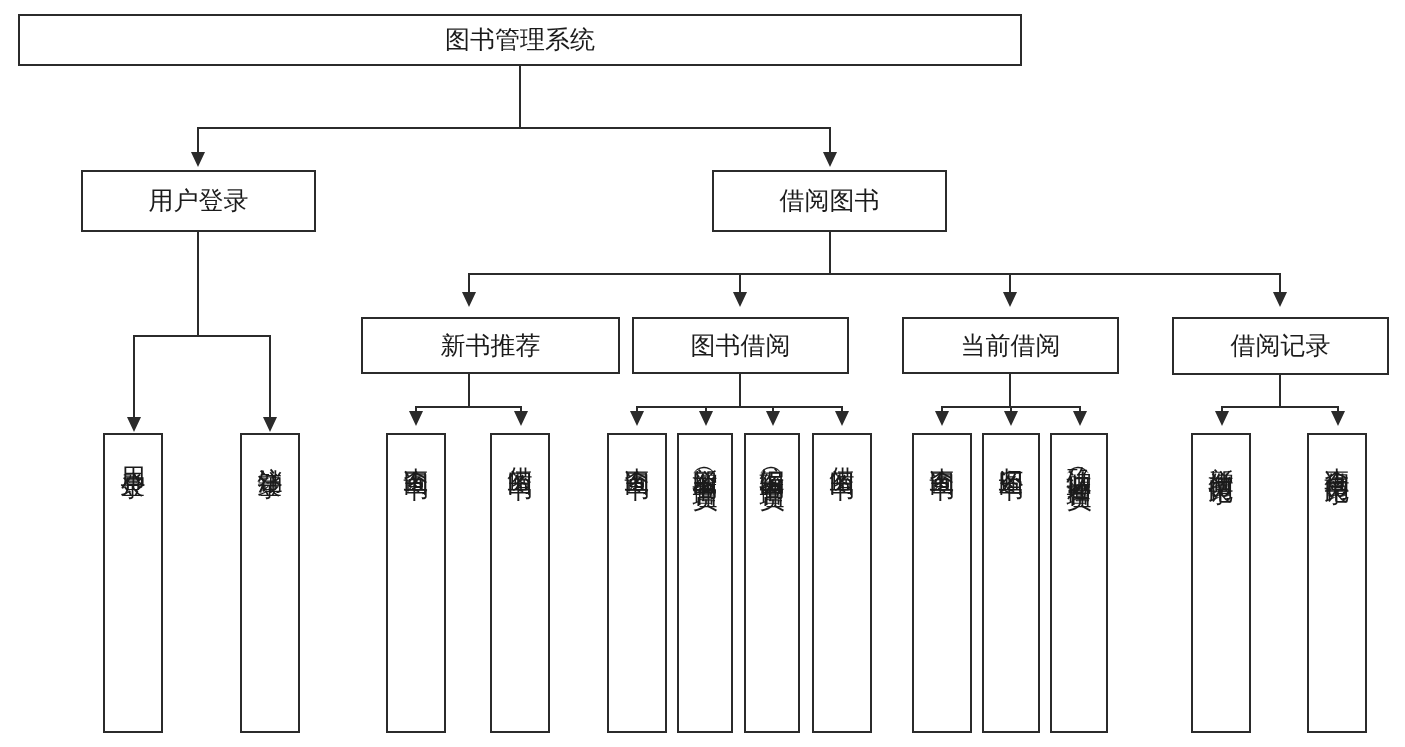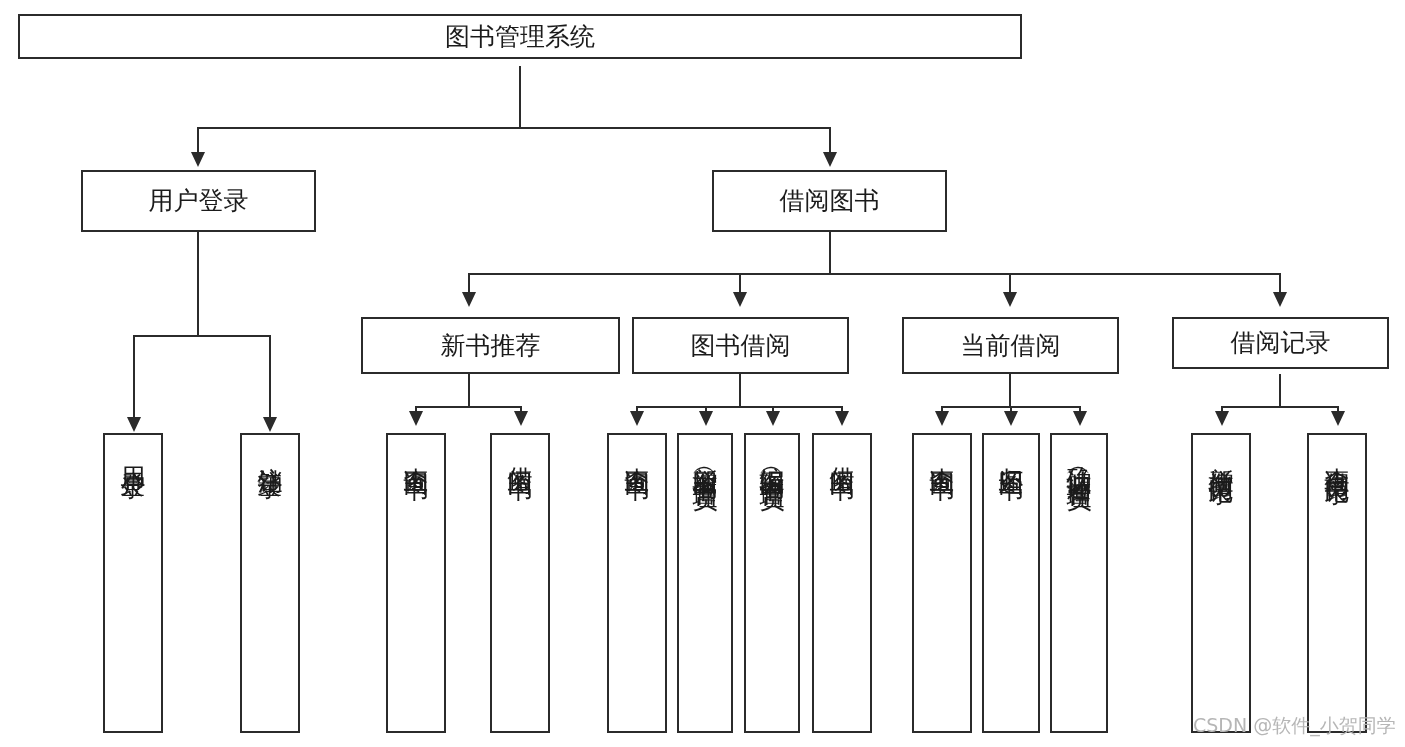--- a/index.html
+++ b/index.html
@@ -72,21 +72,21 @@
     font-size: 19px;
     white-space: nowrap;
     user-select: none;
   }
 </style>
 </head>
 <body>
 
 <div id="canvas">
 
-  <div class="node h" id="node-root" style="left:18px; top:14px; width:1004px; height:45px;">
+  <div class="node h" id="node-root" style="left:18px; top:14px; width:1004px; height:52px;">
     <span class="node-label">图书管理系统</span>
   </div>
 
   <div class="edge vline" style="left:519px; top:66px; height:62px;"></div>
 
   <div class="edge hline" style="left:197px; top:127px; width:634px;"></div>
 
   <div class="edge vline" style="left:197px; top:127px; height:28px;"></div>
   <div class="arrow" style="left:191px; top:152px;"></div>
 
@@ -124,21 +124,21 @@
   </div>
 
   <div class="node h" id="node-book-borrow" style="left:632px; top:317px; width:217px; height:57px;">
     <span class="node-label">图书借阅</span>
   </div>
 
   <div class="node h" id="node-current-borrow" style="left:902px; top:317px; width:217px; height:57px;">
     <span class="node-label">当前借阅</span>
   </div>
 
-  <div class="node h" id="node-borrow-record" style="left:1172px; top:317px; width:217px; height:52px;">
+  <div class="node h" id="node-borrow-record" style="left:1172px; top:317px; width:217px; height:58px;">
     <span class="node-label">借阅记录</span>
   </div>
 
   <div class="edge vline" style="left:468px; top:374px; height:33px;"></div>
   <div class="edge hline" style="left:415px; top:406px; width:107px;"></div>
   <div class="edge vline" style="left:415px; top:406px; height:10px;"></div>
   <div class="arrow" style="left:409px; top:411px;"></div>
   <div class="edge vline" style="left:520px; top:406px; height:10px;"></div>
   <div class="arrow" style="left:514px; top:411px;"></div>
 
@@ -206,15 +206,14 @@
     <span class="node-label">确认归还（管理员）</span>
   </div>
 
   <div class="node v" style="left:1191px; top:433px; width:60px; height:300px;">
     <span class="node-label">新增借阅记录</span>
   </div>
   <div class="node v" style="left:1307px; top:433px; width:60px; height:300px;">
     <span class="node-label">查询借阅记录</span>
   </div>
 
-  <div id="watermark" style="left:1193px; top:713px;">CSDN @软件_小贺同学</div>
 
 </div>
 
 </body></html>

